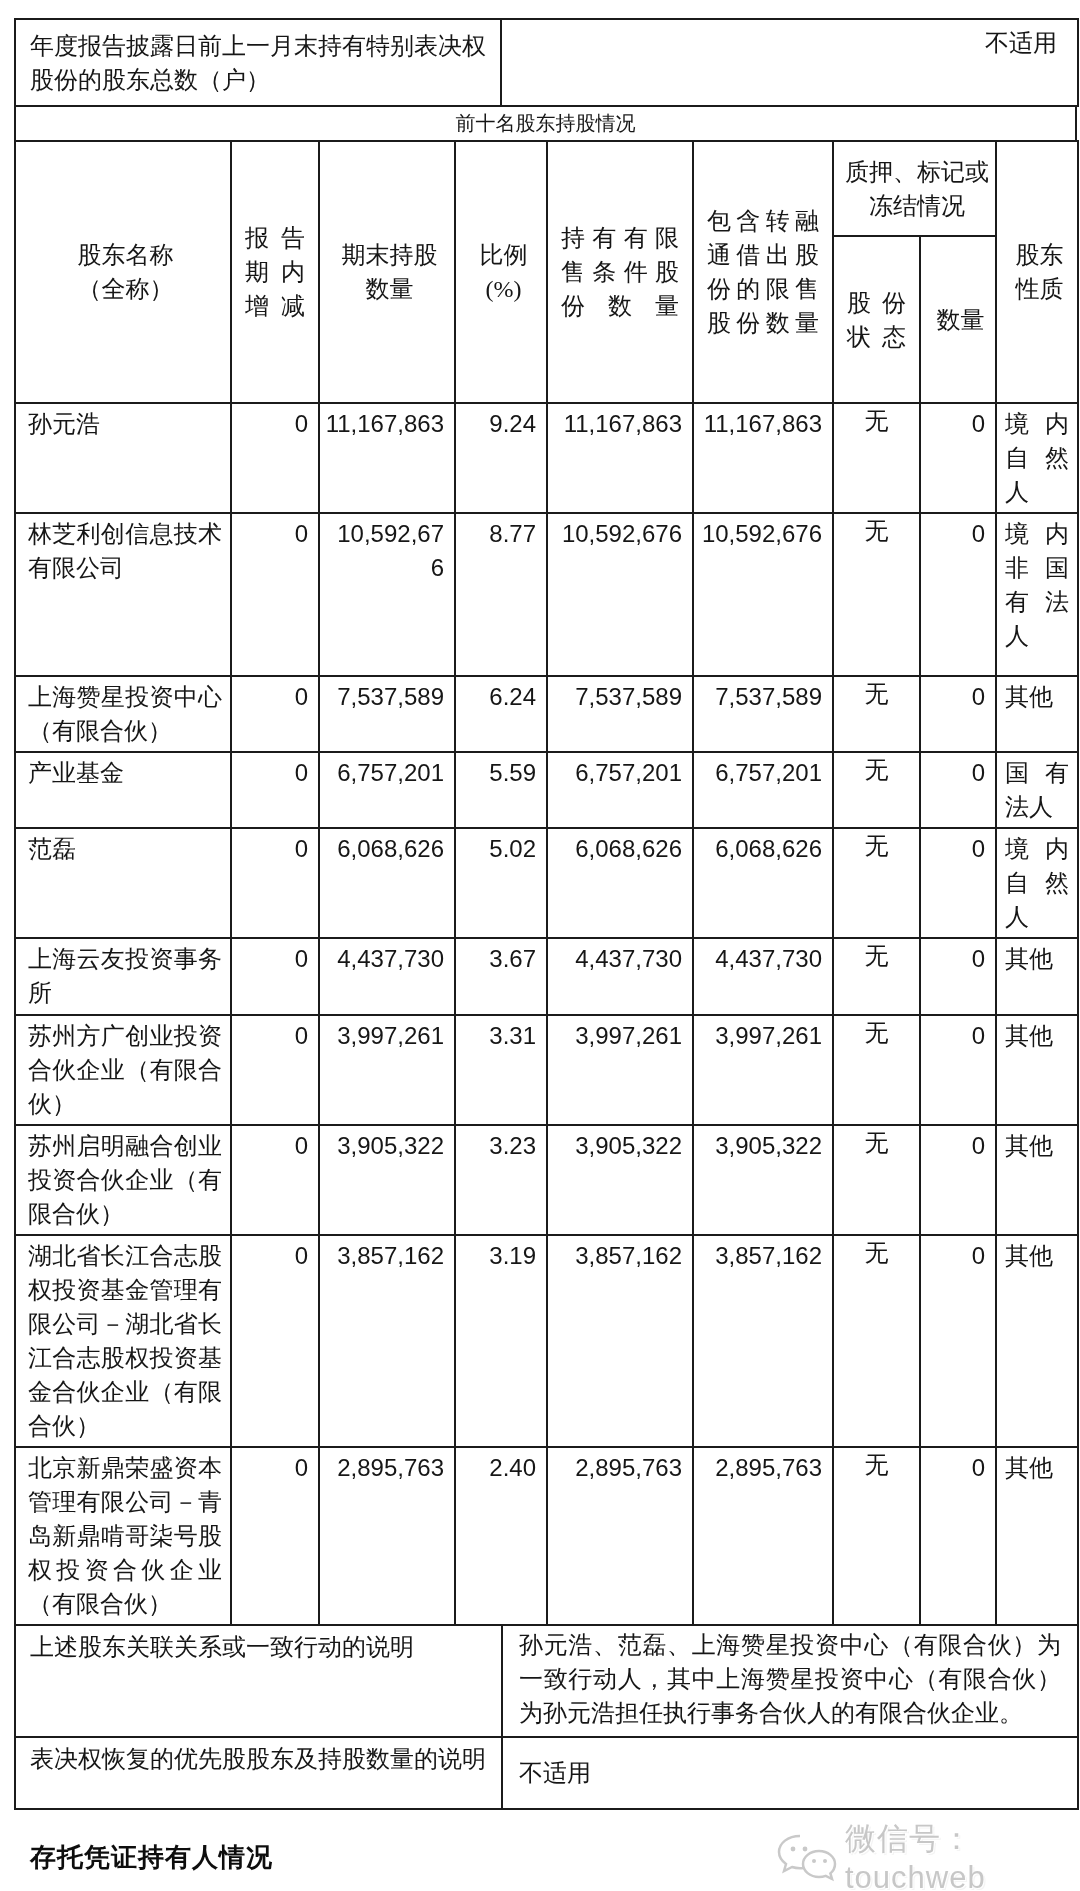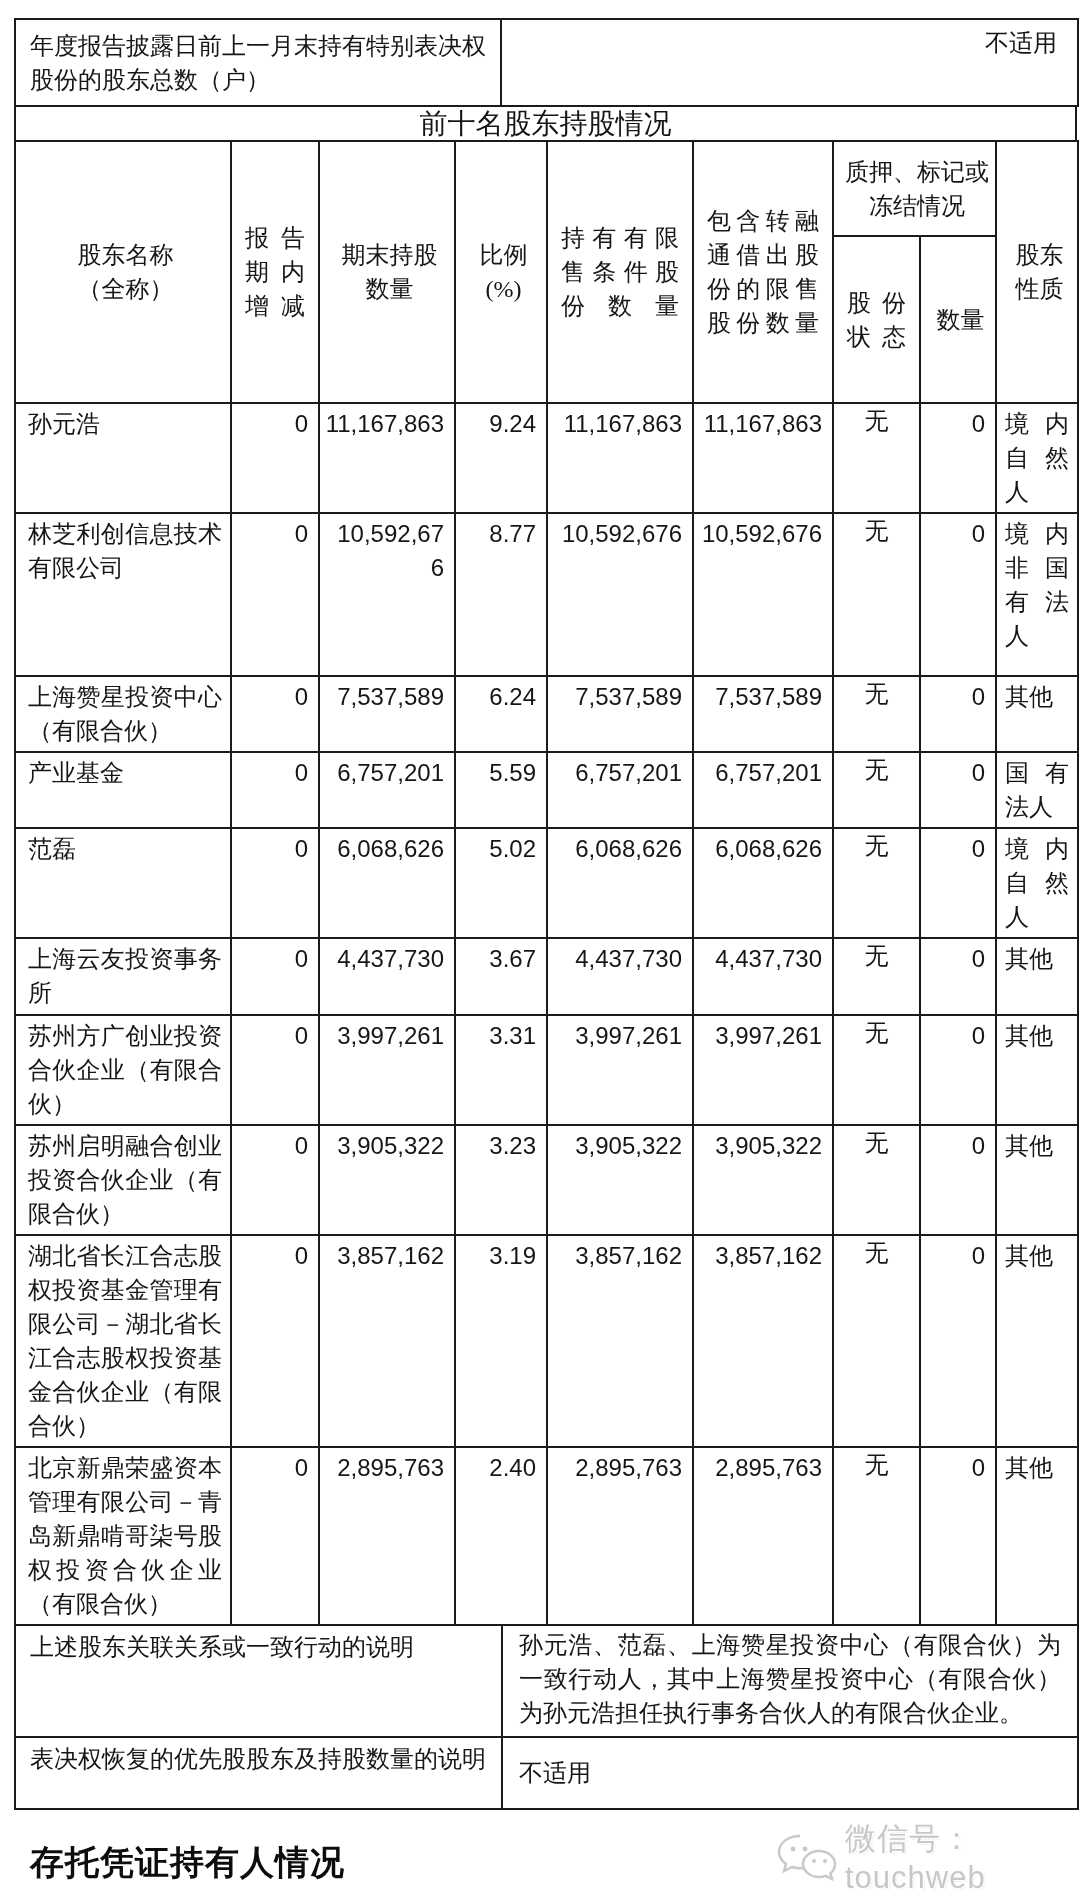--- a/index.html
+++ b/index.html
@@ -14,21 +14,21 @@
     font-weight:normal;overflow:hidden;word-break:break-all;
   }
   .pre{white-space:pre-line;}
   
   .t-top tr{height:87px;}
   .cell-toplabel{vertical-align:middle;text-align:justify;padding:4px 14px;}
   .cell-topval{vertical-align:top;text-align:right;padding:6px 20px 0 10px;}
   
   .strip{
     border:2px solid #1b1b1b;margin-top:-2px;text-align:center;
-    font-size:28px;line-height:31px;padding:1px 0;
+    font-size:20px;line-height:31px;padding:1px 0;
   }
   .t-main,.t-bottom{margin-top:-2px;}
   
   .t-main thead tr:nth-child(1){height:95px;}
   .t-main thead tr:nth-child(2){height:167px;}
   th{vertical-align:middle;}
   .ctr{text-align:center;padding-left:6px;}
   .dist{text-align:justify;text-align-last:justify;padding:0 13px;}
   
   .t-main tbody td{vertical-align:top;}
@@ -52,21 +52,21 @@
   
   .t-bottom tr:nth-child(1){height:108px;}
   .t-bottom tr:nth-child(2){height:72px;}
   .blbl{vertical-align:top;text-align:justify;padding:4px 14px;}
   .btxt{vertical-align:top;text-align:justify;padding:4px 16px;font-family:Liberation Mono, monospace;}
   .bna{vertical-align:middle;text-align:left;padding:0 16px;}
   
   .footer-heading{
     position:absolute;left:30px;top:1840px;
     font-family:"Liberation Sans","DejaVu Sans",sans-serif;
-    font-weight:700;font-size:34px;color:#0d0d0d;letter-spacing:1px;
+    font-weight:700;font-size:26px;color:#0d0d0d;letter-spacing:1px;
   }
   
   .watermark{
     position:absolute;left:775px;top:1818px;display:flex;align-items:center;gap:6px;
     font-family:"Liberation Sans","DejaVu Sans",sans-serif;
     color:#c7c7c7;font-size:31px;letter-spacing:1px;
     text-shadow:1px 1px 0 #ffffff,2px 2px 0 #f4f4f4;
     pointer-events:none;
   }
   .watermark svg{display:block;}

